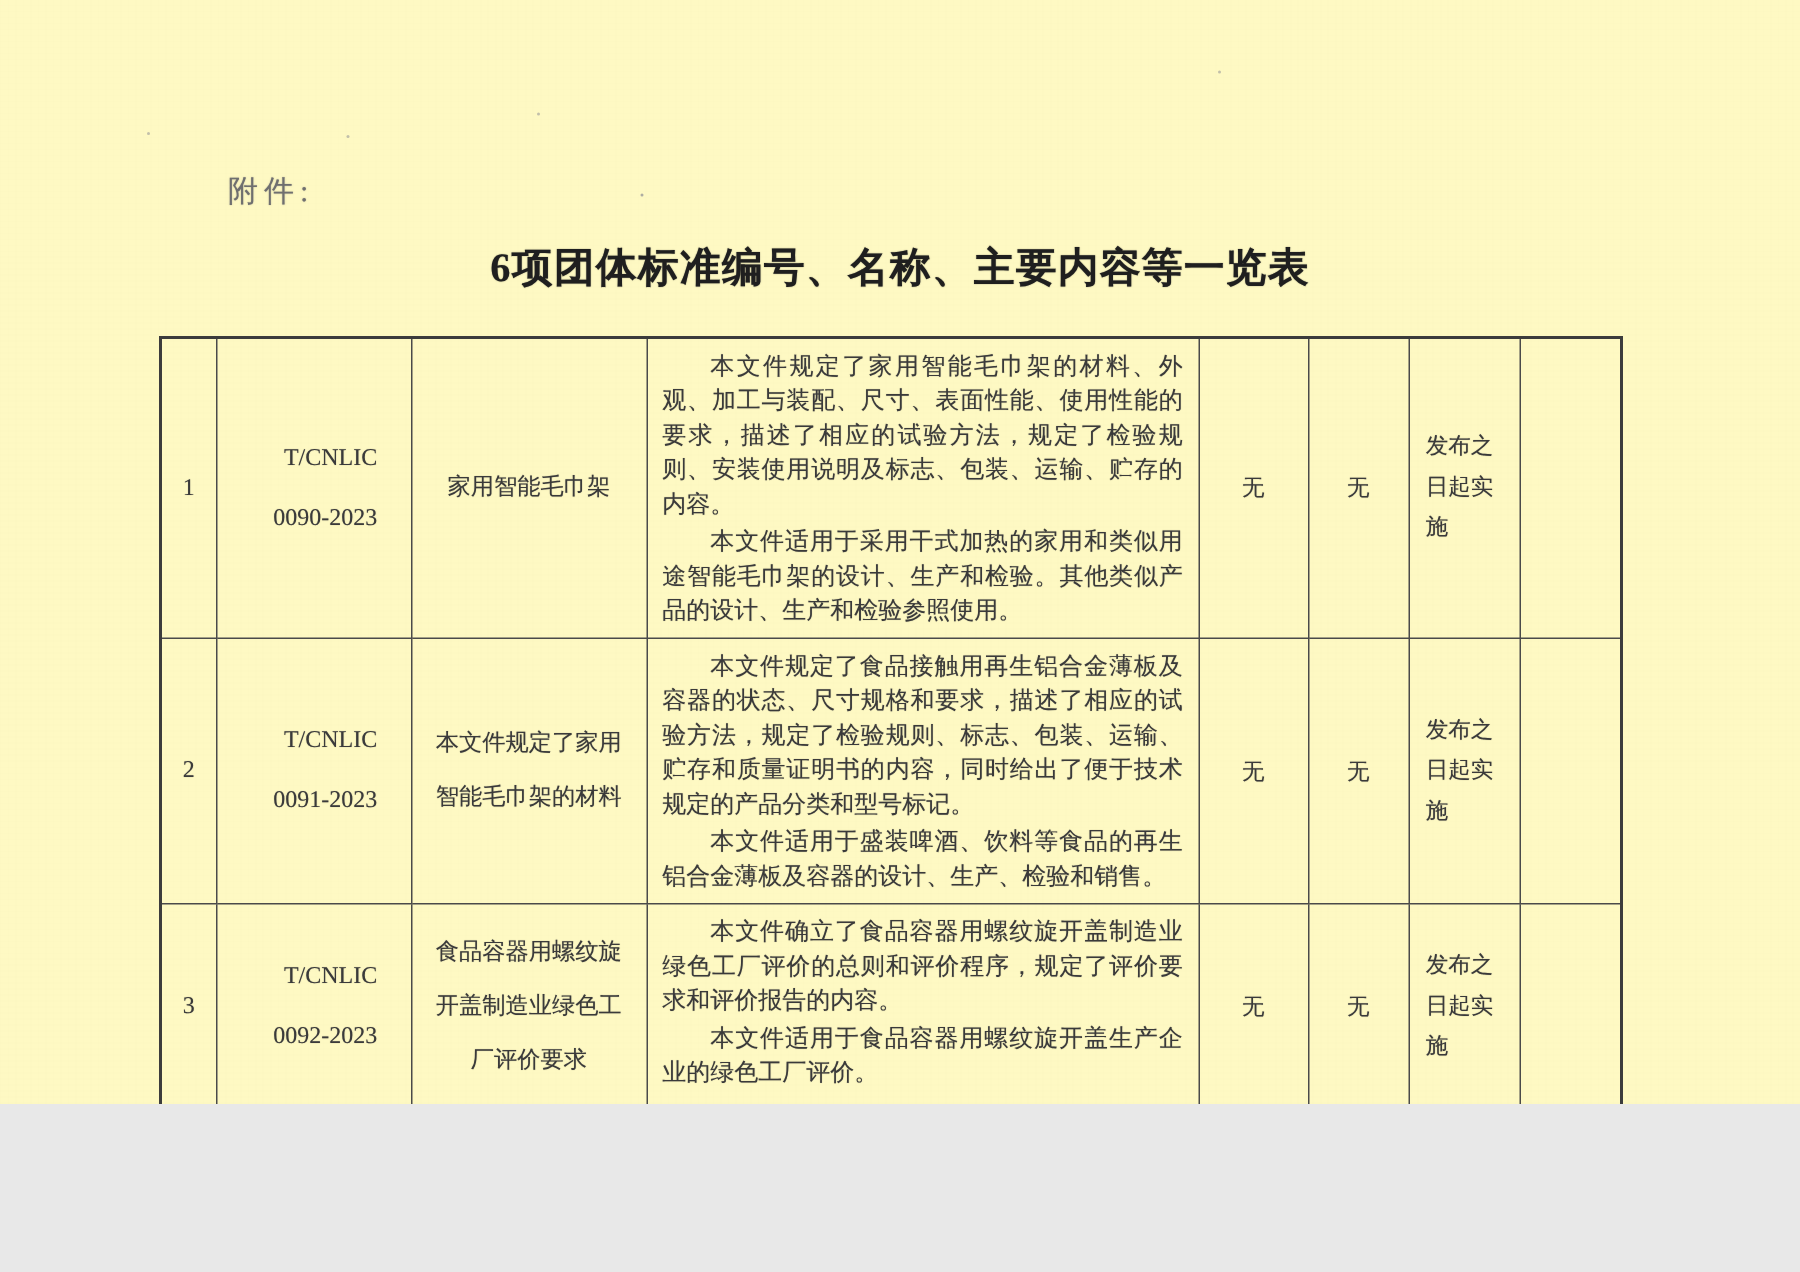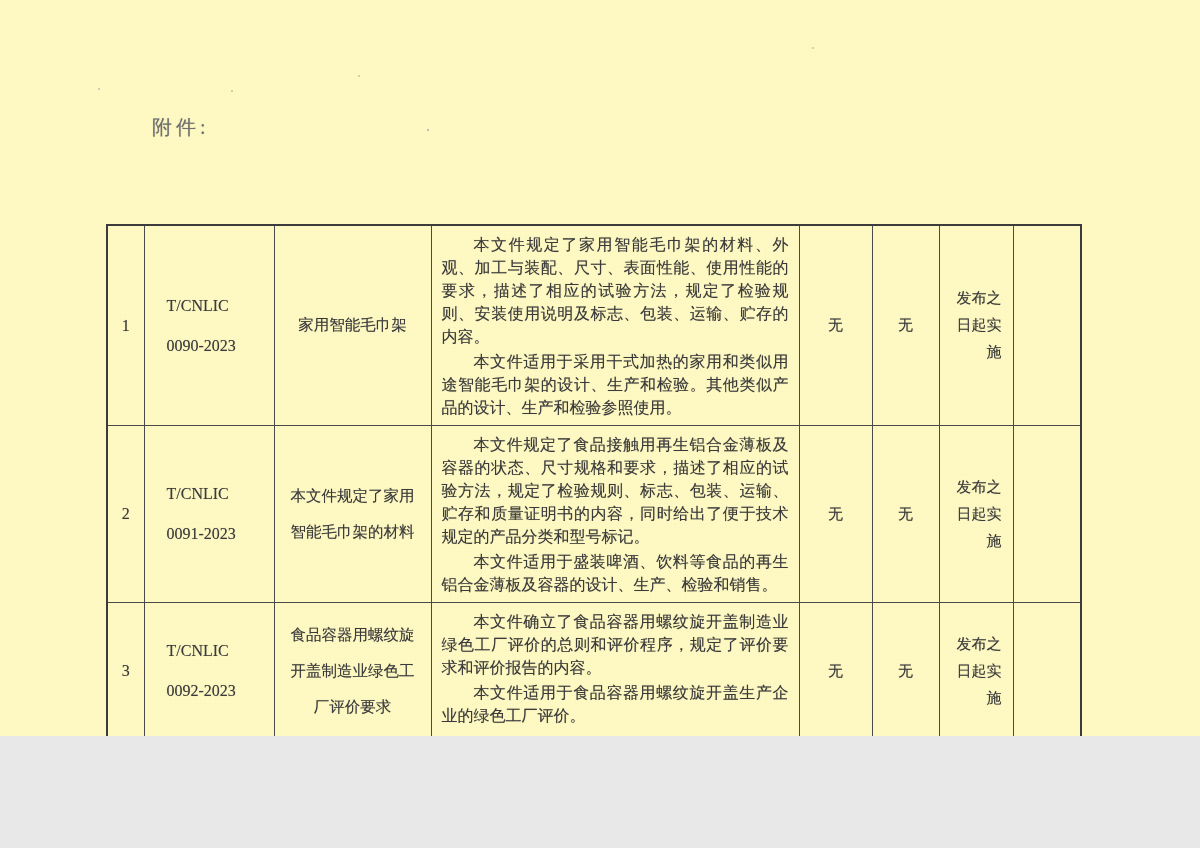--- a/index.html
+++ b/index.html
@@ -84,21 +84,21 @@
   th.col-head .narrow {
     display: inline-block;
     width: 3em;
   }
   td.seq-cell {
     text-align: center;
     vertical-align: middle;
     font-size: 16px;
   }
   td.code-cell {
-    text-align: left;
+    text-align: right;
     vertical-align: middle;
     font-size: 16px;
     line-height: 2.5;
     padding: 0 22px;
     margin-top: 44px;
   }
   td.name-cell {
     text-align: center;
     vertical-align: middle;
     font-size: 15.5px;
@@ -115,21 +115,21 @@
   td.content-cell p {
     margin: 2px;
     text-indent: 2em;
   }
   td.plain-cell {
     text-align: center;
     vertical-align: middle;
     font-size: 15px;
   }
   td.impl-cell {
-    text-align: right;
+    text-align: left;
     vertical-align: middle;
     font-size: 15px;
     line-height: 27px;
     padding: 0 11px;
   }
   td.remarks-cell {
     text-align: center;
     vertical-align: middle;
     font-size: 15px;
   }
@@ -152,20 +152,21 @@
 
   <div class="scan-texture"></div>
   <div class="speck" style="left:98px; top:88px;"></div>
   <div class="speck" style="left:231px; top:90px;"></div>
   <div class="speck" style="left:358px; top:75px;"></div>
   <div class="speck" style="left:427px; top:129px; opacity:.8;"></div>
   <div class="speck" style="left:812px; top:47px;"></div>
 
   <div class="attachment-label">附件:</div>
 
+  <div class="doc-title">6项团体标准编号、名称、主要内容等一览表</div>
 
   <table class="standards">
     <colgroup>
       <col style="width:37px">
       <col style="width:130px">
       <col style="width:157px">
       <col style="width:368px">
       <col style="width:73px">
       <col style="width:67px">
       <col style="width:74px">

